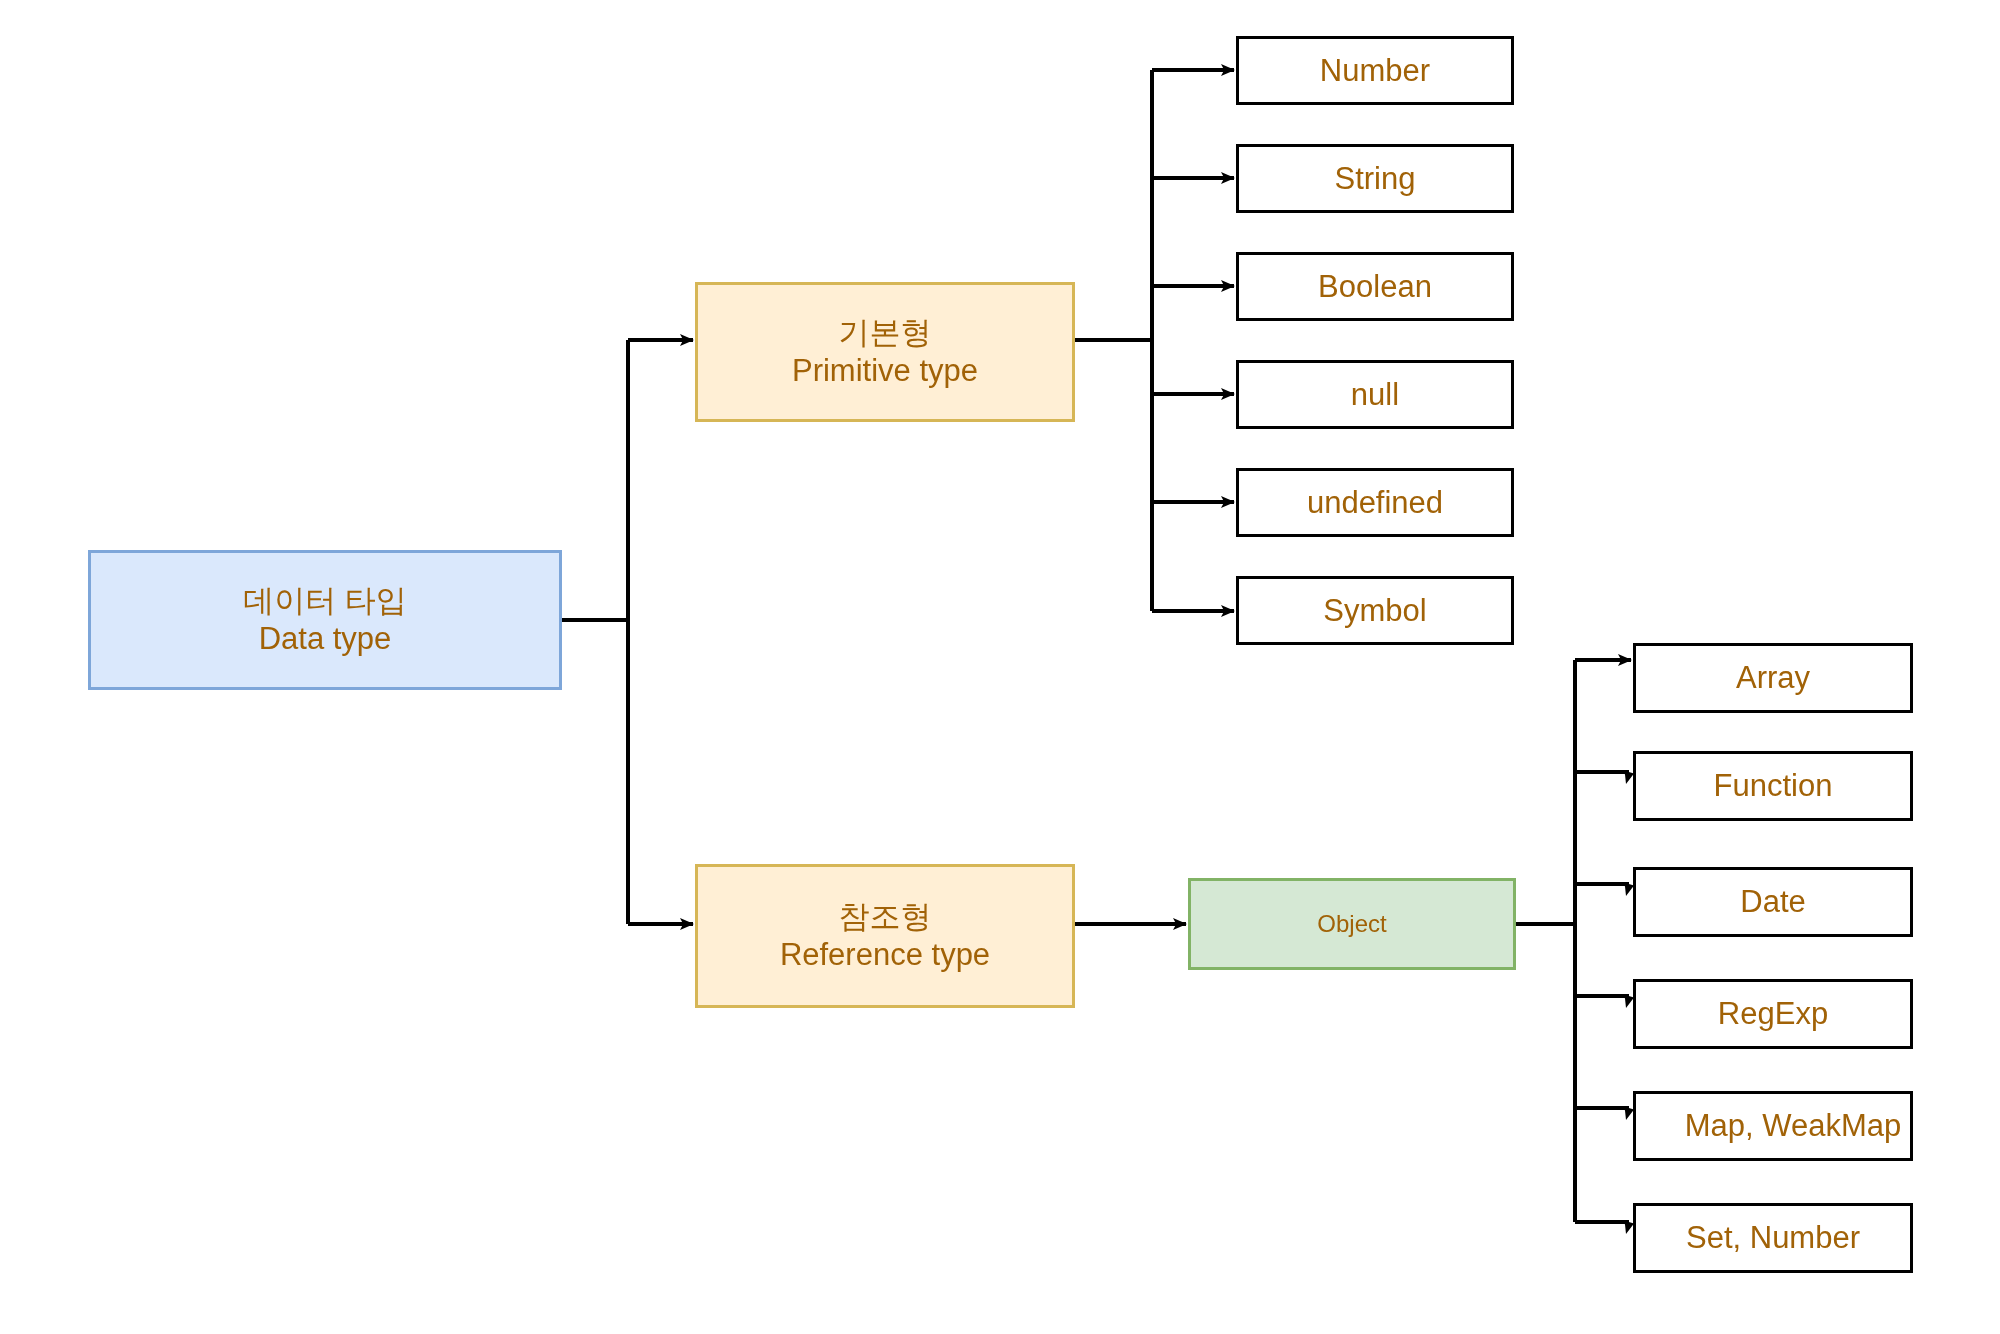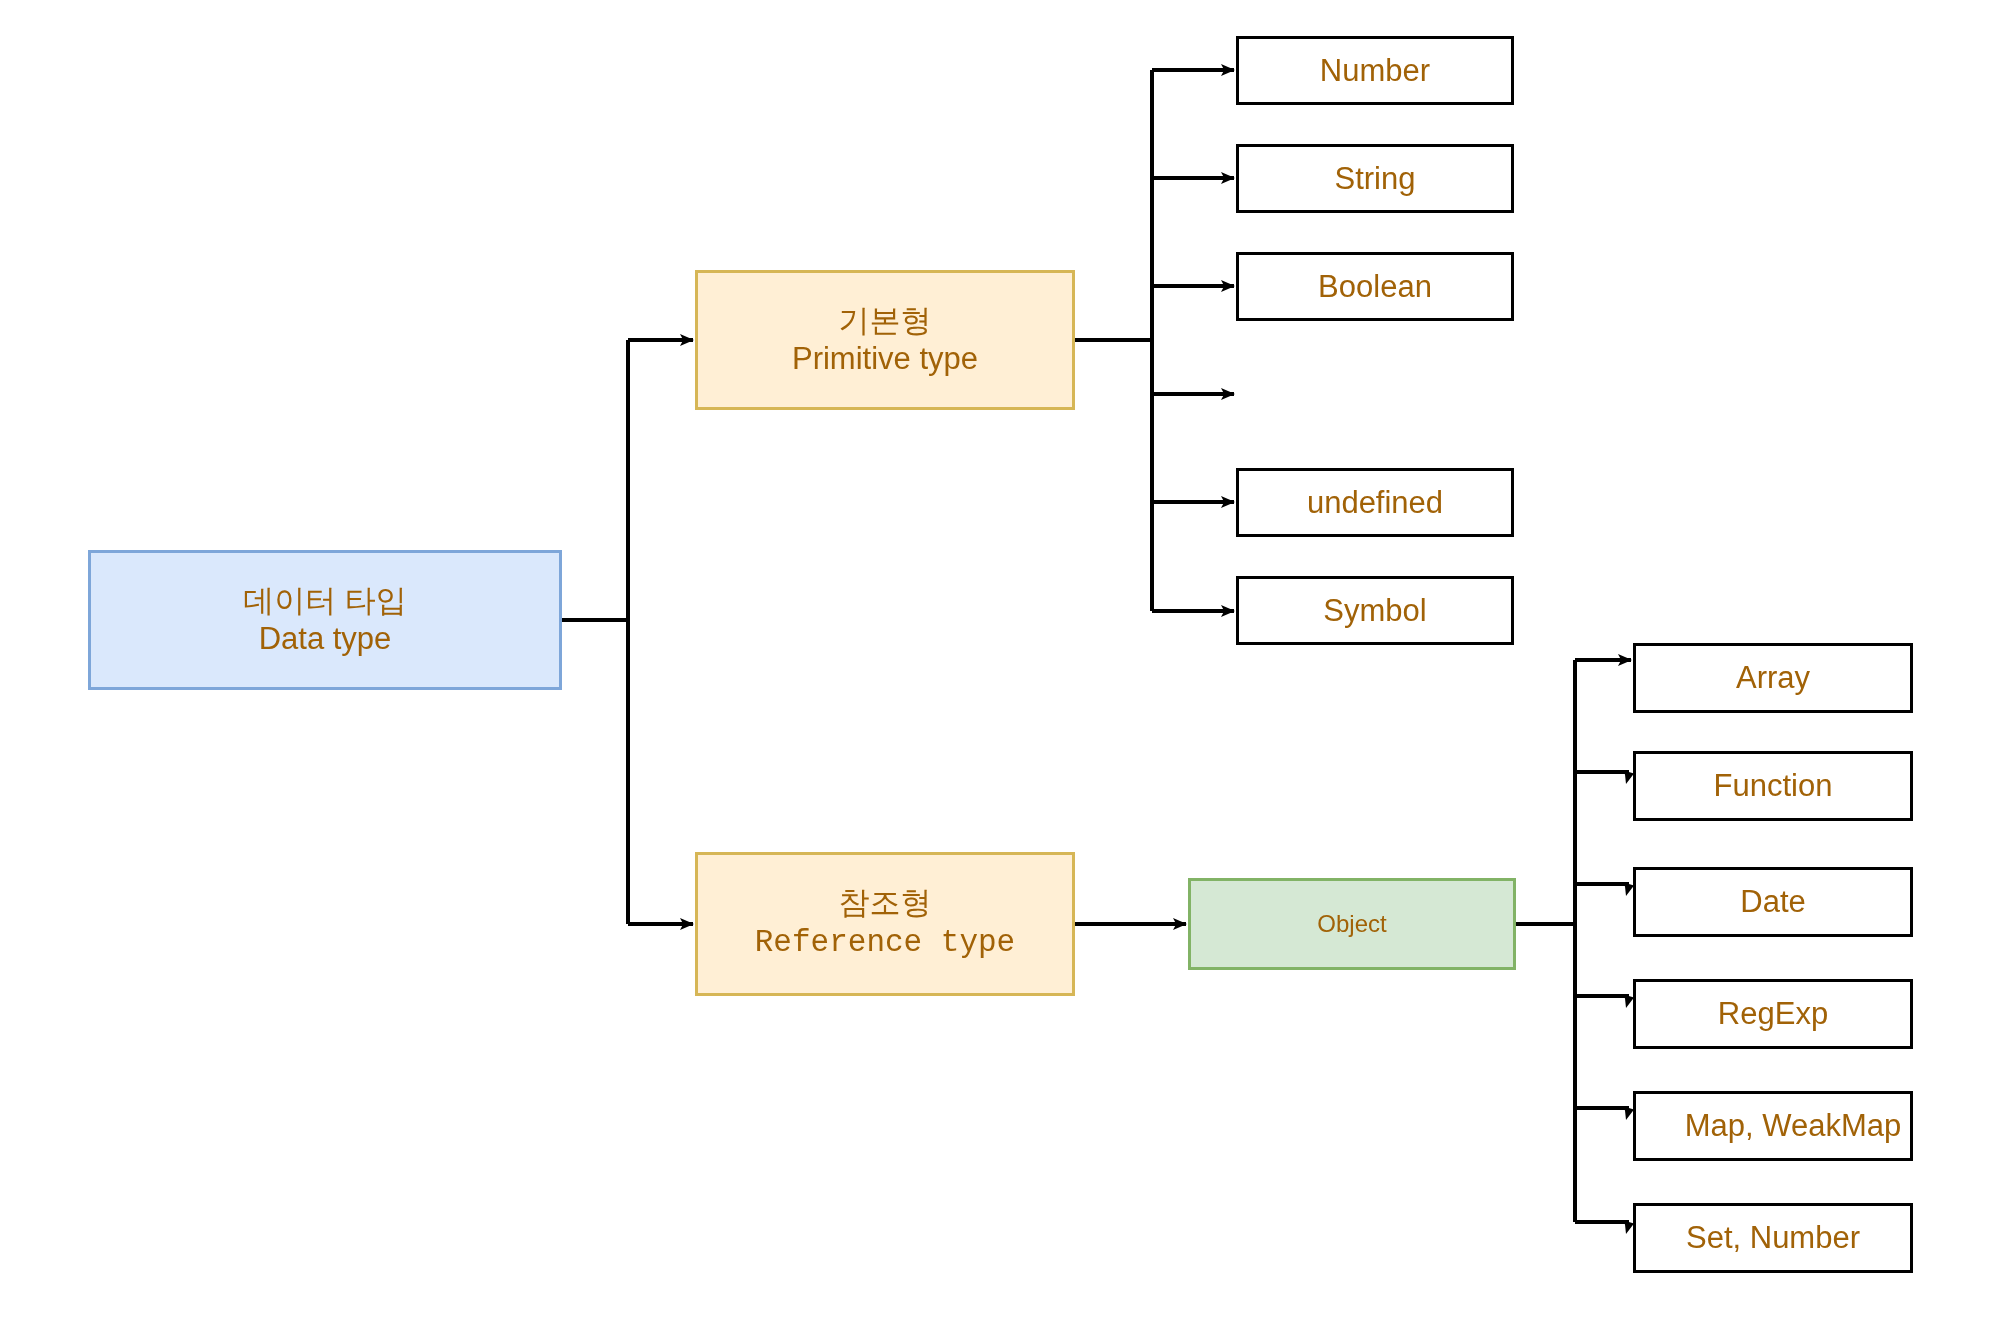--- a/index.html
+++ b/index.html
@@ -43,20 +43,21 @@
   }
   .node-root {
     background: #dae8fc;
     border: 3px solid #7ea6d9;
     font-size: 31px;
   }
   .node-cat {
     background: #ffefd5;
     border: 3px solid #d6b656;
     font-size: 31px;
+    margin-top: 12px;
   }
   .node-obj {
     background: #d5e8d4;
     border: 3px solid #82b366;
     font-size: 24px;
   }
 </style>
 </head>
 <body>
 
@@ -100,28 +101,29 @@
       <path d="M1575,1222 L1629,1222" marker-end="url(#arrow-dr)"></path>
     </g>
   </svg>
 
   <div class="node node-root" style="left: 88px; top: 550px; width: 474px; height: 140px;">데이터 타입
 Data type</div>
 
   <div class="node node-cat" style="left: 695px; top: 270px; width: 380px; height: 140px;">기본형
 Primitive type</div>
 
-  <div class="node node-cat" style="left: 695px; top: 852px; width: 380px; height: 144px; font-family: Liberation Mono, monospace;">참조형
+  <div class="node node-cat" style="left: 695px; top: 852px; width: 380px; height: 144px;">참조형
 Reference type</div>
 
   <div class="node node-obj" style="left: 1188px; top: 878px; width: 328px; height: 92px;">Object</div>
 
   <div class="node node-plain" style="left: 1236px; top: 36px; width: 278px; height: 69px;">Number</div>
   <div class="node node-plain" style="left: 1236px; top: 144px; width: 278px; height: 69px;">String</div>
   <div class="node node-plain" style="left: 1236px; top: 252px; width: 278px; height: 69px;">Boolean</div>
+  <div class="node node-plain" style="left: 1236px; top: 360px; width: 278px; height: 69px;">null</div>
   <div class="node node-plain" style="left: 1236px; top: 468px; width: 278px; height: 69px;">undefined</div>
   <div class="node node-plain" style="left: 1236px; top: 576px; width: 278px; height: 69px;">Symbol</div>
 
   <div class="node node-plain" style="left: 1633px; top: 643px; width: 280px; height: 70px;">Array</div>
   <div class="node node-plain" style="left: 1633px; top: 751px; width: 280px; height: 70px;">Function</div>
   <div class="node node-plain" style="left: 1633px; top: 867px; width: 280px; height: 70px;">Date</div>
   <div class="node node-plain" style="left: 1633px; top: 979px; width: 280px; height: 70px;">RegExp</div>
   <div class="node node-plain" style="left: 1633px; top: 1091px; width: 280px; height: 70px; padding-left: 40px;">Map, WeakMap</div>
   <div class="node node-plain" style="left: 1633px; top: 1203px; width: 280px; height: 70px;">Set, Number</div>
 

